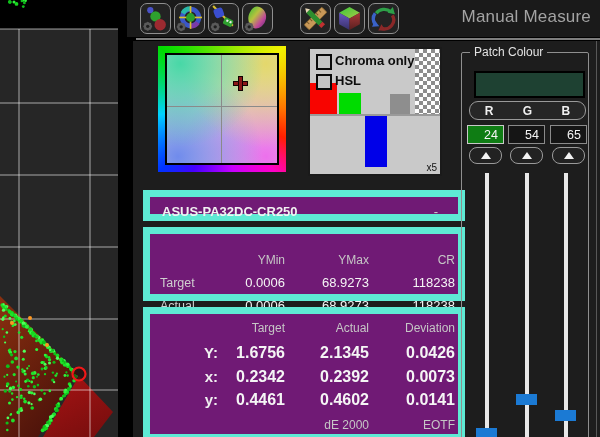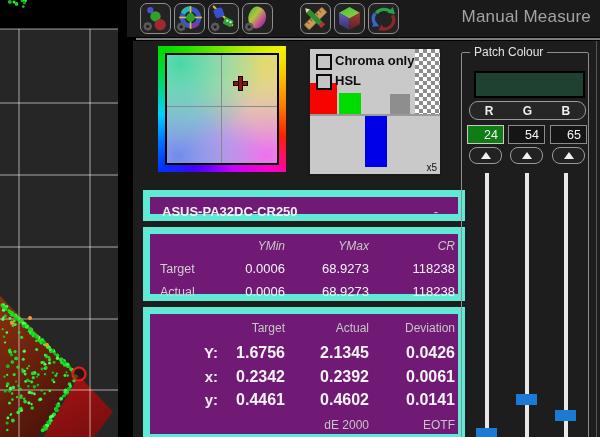--- a/index.html
+++ b/index.html
@@ -50,21 +50,21 @@
   .box{position:absolute;left:10px;width:322px;background:#701a75;border:7px solid #5eead4;box-sizing:border-box;}
   #device{top:149px;height:31px;line-height:29px;cursor:pointer;}
   #device .nm{position:absolute;left:12px;font-size:13px;font-weight:bold;color:#f2f2f2;}
   #device .st{position:absolute;right:20px;font-size:13px;color:#cfcfcf;}
   #table1{top:186px;height:74px;}
   #table2{top:266px;height:134px;}
   .trow{display:grid;grid-template-columns:58px 67px 84px 86px;padding-left:10px;align-items:center;}
   .trow .c{text-align:right;}
   .trow .lab{text-align:left;font-size:12.5px;color:#cfcfcf;}
   .thead .c{font-size:12px;color:#c6c6c6;}
-  #table1 .thead{height:22px;margin-top:0;font-style:italic;}
+  #table1 .thead{height:22px;margin-top:14px;}
   #table1 .trow{height:23px;}
   #table1 .val{font-size:13px;font-weight:normal;color:#f5f5f5;}
   #table2 .thead{height:20px;margin-top:4px;}
   .big-row{height:23px;}
   .big-row .lab2{text-align:right;font-size:15px;font-weight:bold;color:#f0f0f0;}
   .big-row .val{font-size:16px;font-weight:bold;color:#f5f5f5;}
   #table2 .row-Y{height:25px;margin-top:2px;}
   #subhead{margin-top:9px;height:16px;}
   #bottom-row{height:24px;margin-top:2px;}
   #bottom-row .lab{font-size:12.5px;color:#cfcfcf;text-align:right;}
@@ -618,21 +618,21 @@
         <div class="trow big-row row-Y">
           <div class="c lab2">Y:</div>
           <div class="c val">1.6756</div>
           <div class="c val">2.1345</div>
           <div class="c val">0.0426</div>
         </div>
         <div class="trow big-row">
           <div class="c lab2">x:</div>
           <div class="c val">0.2342</div>
           <div class="c val">0.2392</div>
-          <div class="c val">0.0061</div>
+          <div class="c val">0.0073</div>
         </div>
         <div class="trow big-row">
           <div class="c lab2">y:</div>
           <div class="c val">0.4461</div>
           <div class="c val">0.4602</div>
           <div class="c val">0.0141</div>
         </div>
         <div id="subhead" class="trow thead">
           <div class="c lab"></div>
           <div class="c"></div>

